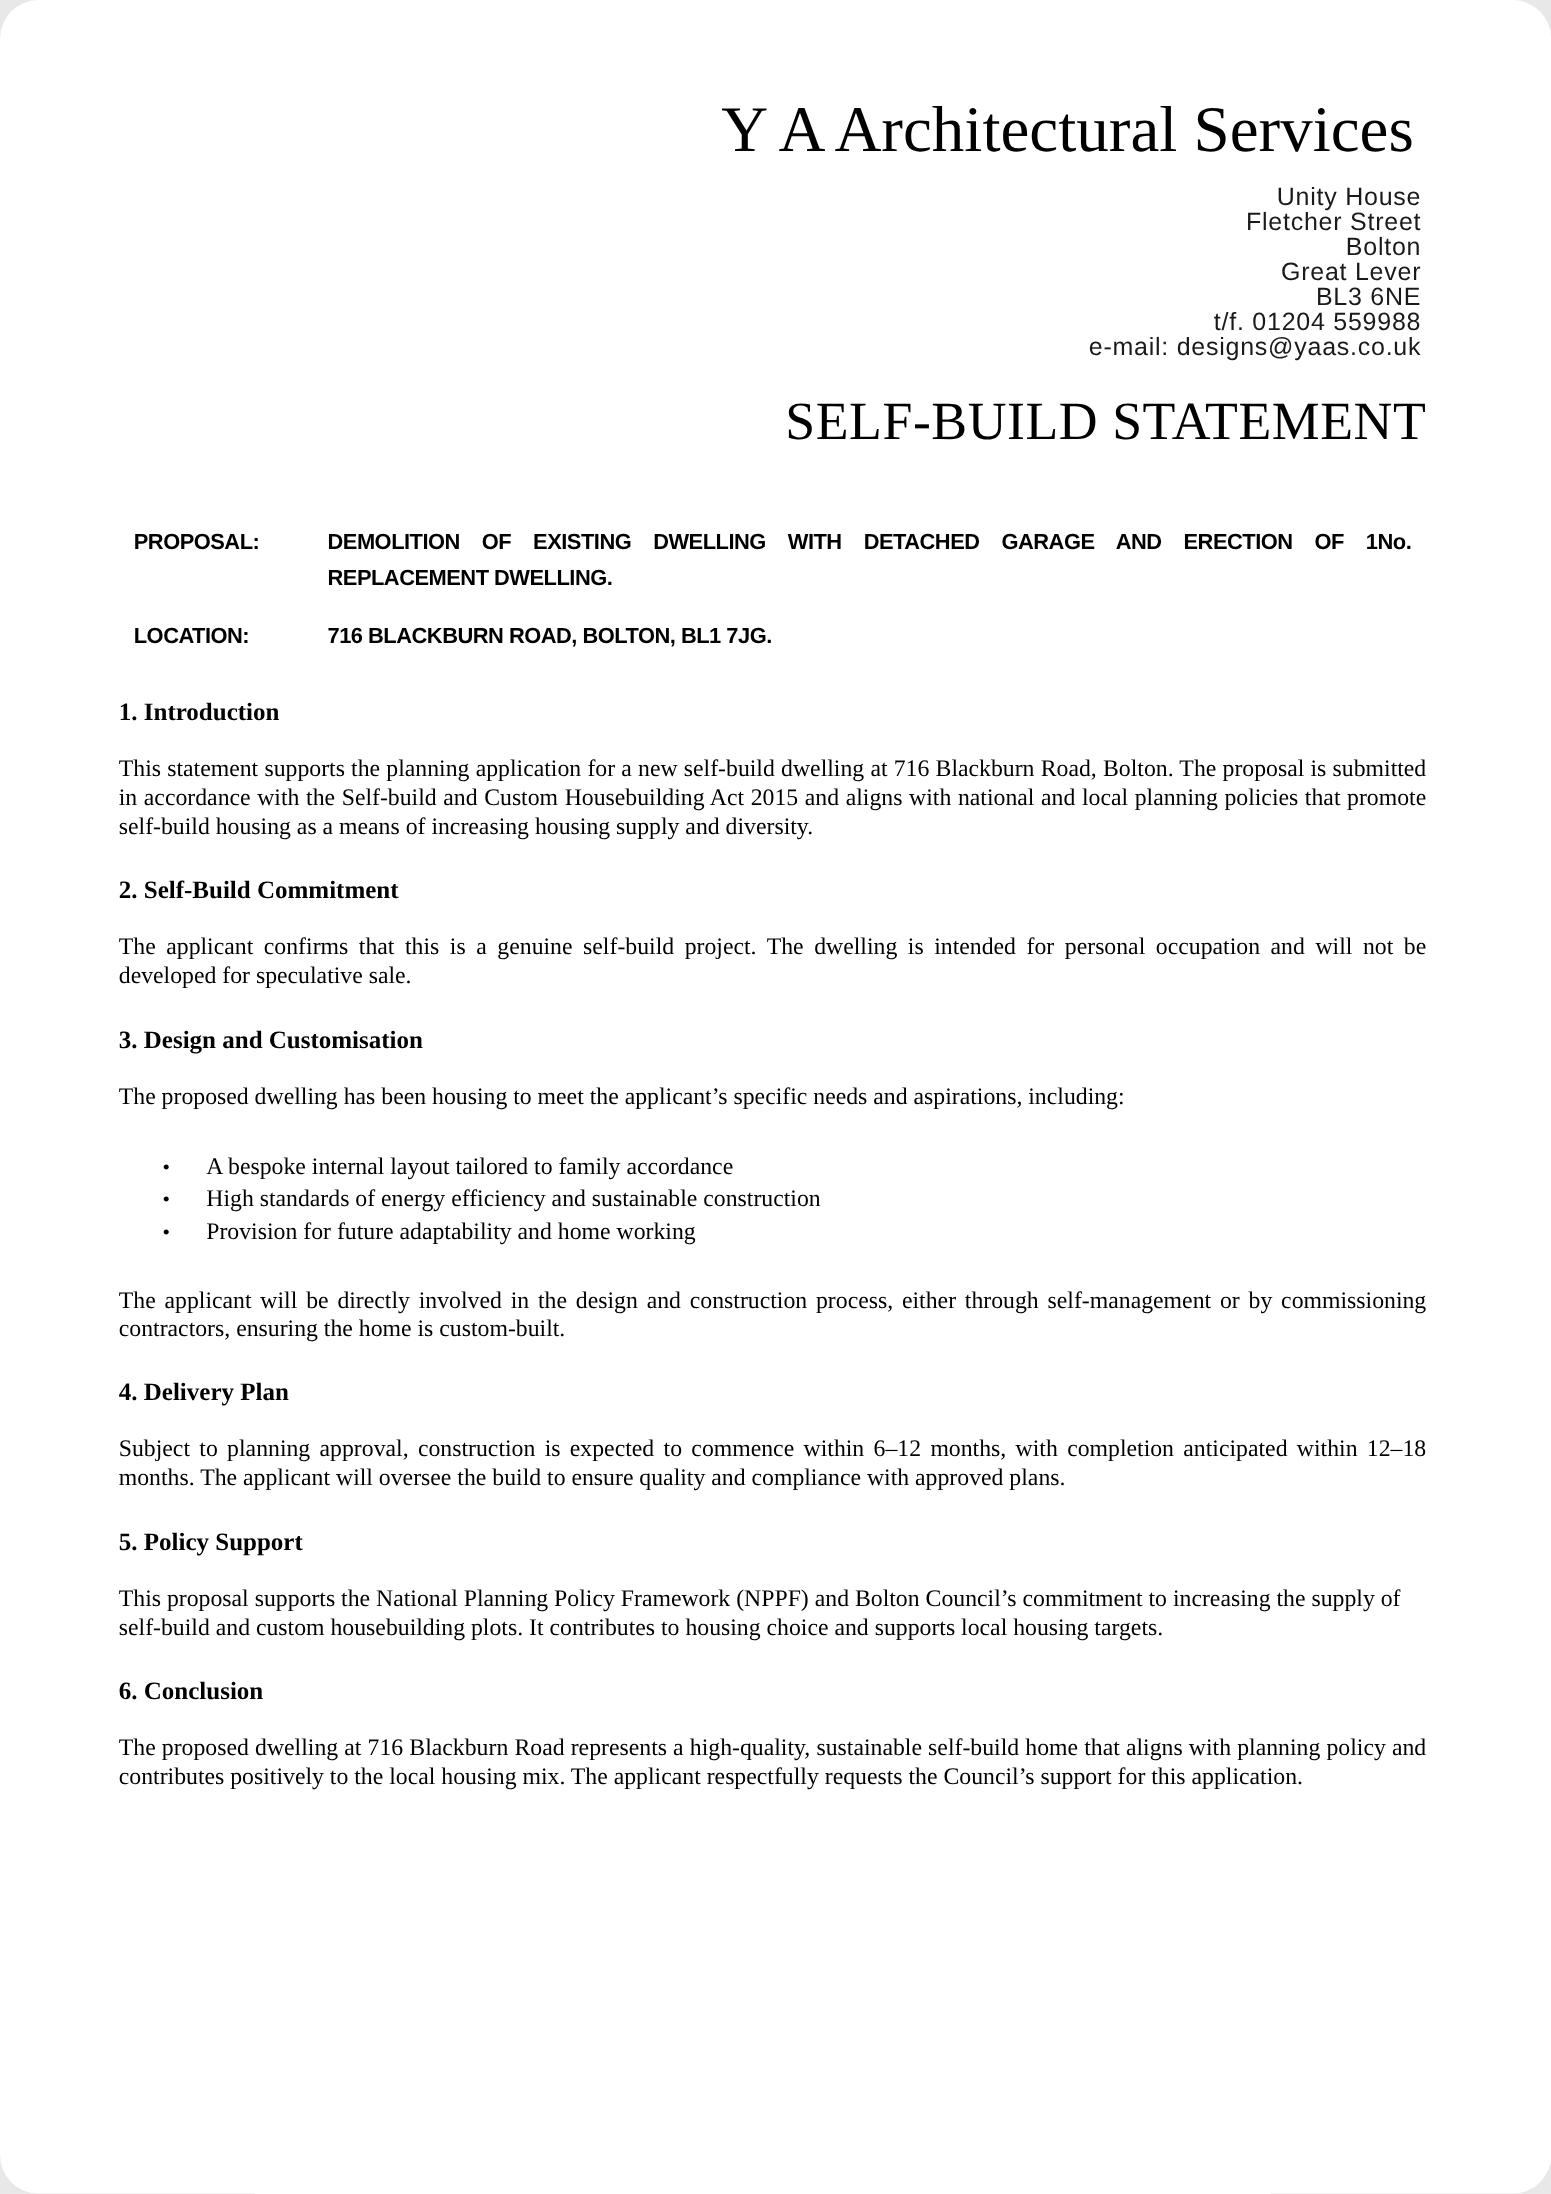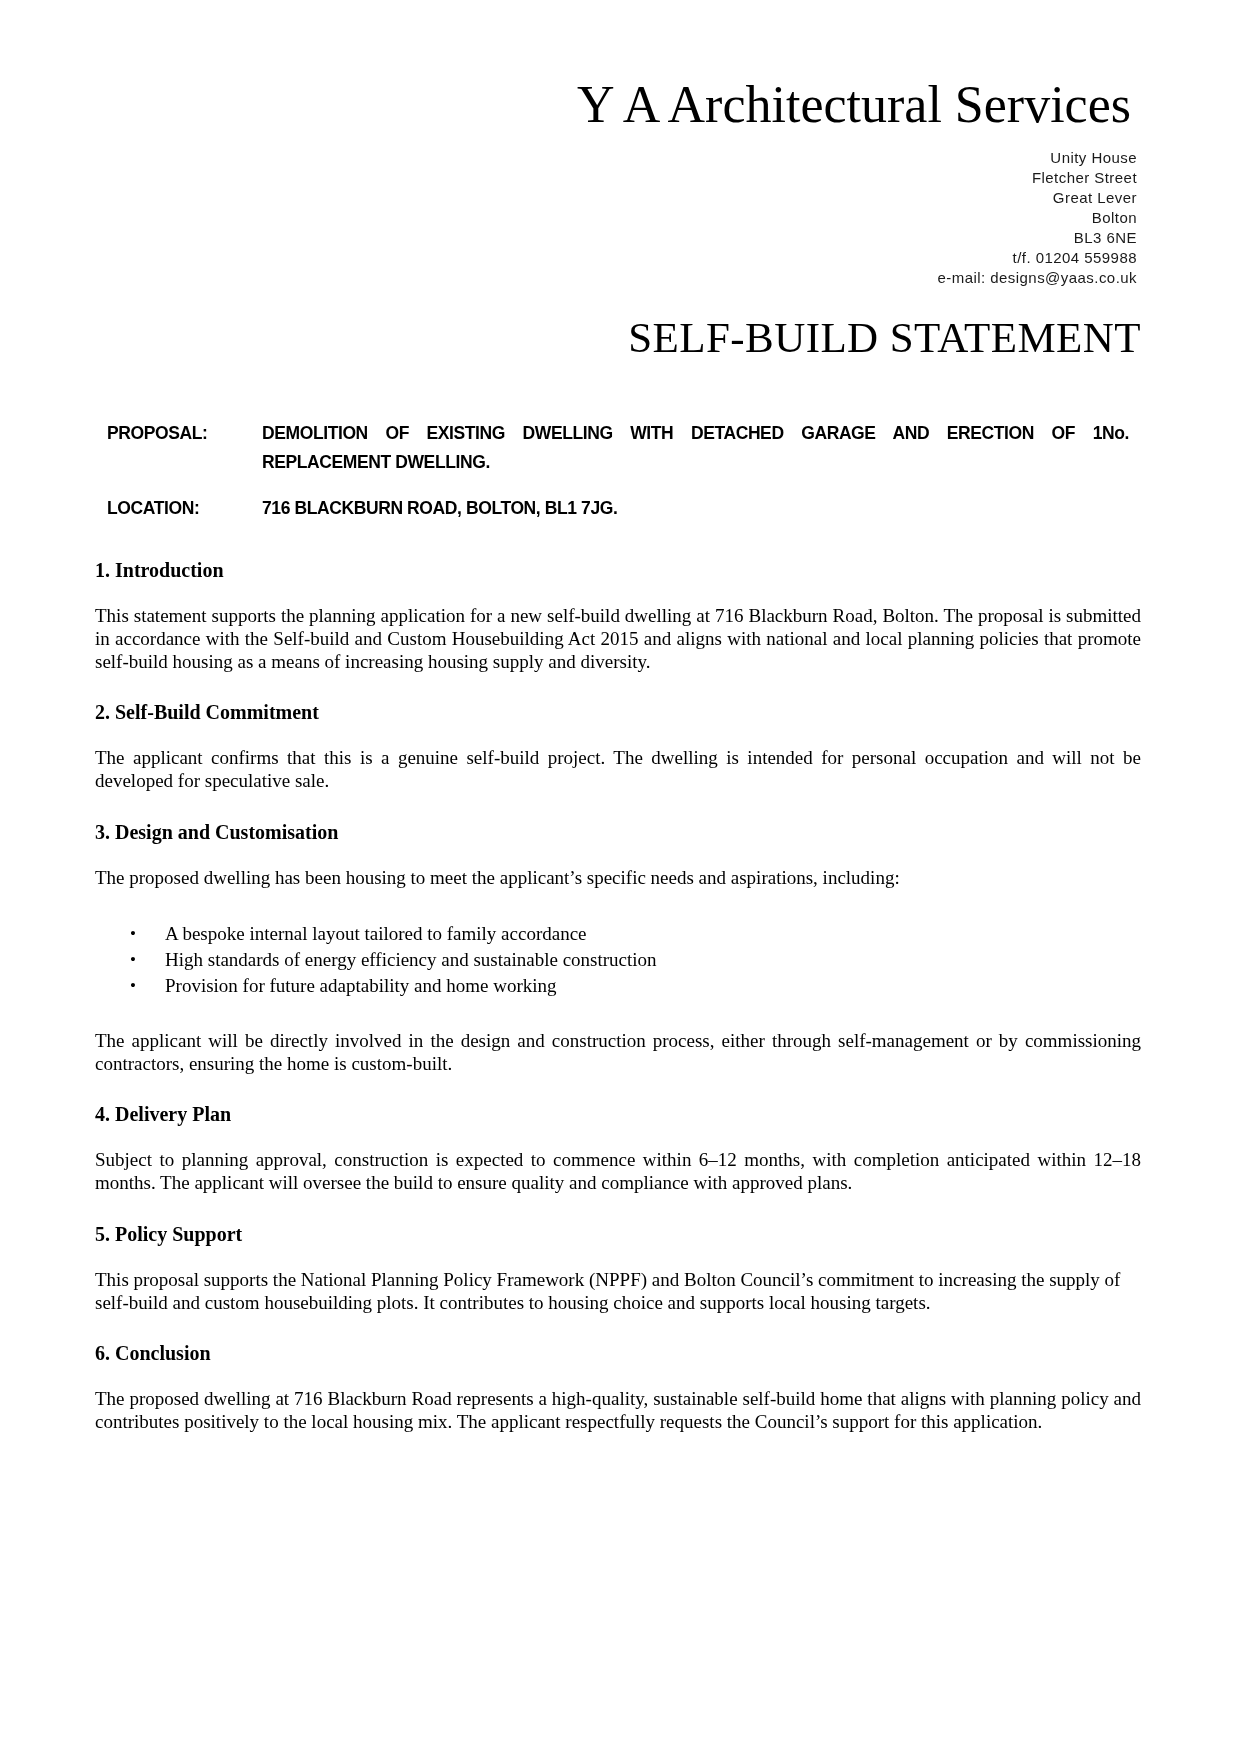--- a/index.html
+++ b/index.html
@@ -4,20 +4,21 @@
 <style>
   html, body { margin: 0; padding: 0; background: #e8e8e8; }
   .page {
     position: relative;
     width: 1241px;
     height: 1755px;
     margin: 0 auto;
     background: #ffffff;
     color: #000000;
     overflow: hidden;
+    border-radius: 31px;
   }
   .content {
     position: absolute;
     left: 95px;
     top: 0;
     width: 1046px;
   }
 
   
   .company-name {
@@ -26,21 +27,21 @@
     font-weight: 400;
     font-size: 52px;
     line-height: 1.1;
     text-align: right;
     padding-right: 10px;
     white-space: nowrap;
   }
   .address-block {
     margin-top: 15px;
     font-family: "Liberation Sans", sans-serif;
-    font-size: 15px;
+    font-size: 20px;
     line-height: 20px;
     letter-spacing: 0.03em;
     text-align: right;
     padding-right: 4px;
     color: #1a1a1a;
   }
 
   
   .doc-title {
     margin: 25px 0 0 0;
@@ -117,22 +118,22 @@
 <body>
 
 <div class="page">
   <div class="content">
 
     <h1 class="company-name">Y A Architectural Services</h1>
 
     <div class="address-block">
       <div>Unity House</div>
       <div>Fletcher Street</div>
+      <div>Bolton</div>
       <div>Great Lever</div>
-      <div>Bolton</div>
       <div>BL3 6NE</div>
       <div>t/f. 01204 559988</div>
       <div>e-mail: designs@yaas.co.uk</div>
     </div>
 
     <h1 class="doc-title">SELF-BUILD STATEMENT</h1>
 
     <div class="summary">
       <div class="summary-row">
         <div class="summary-label">PROPOSAL:</div>

